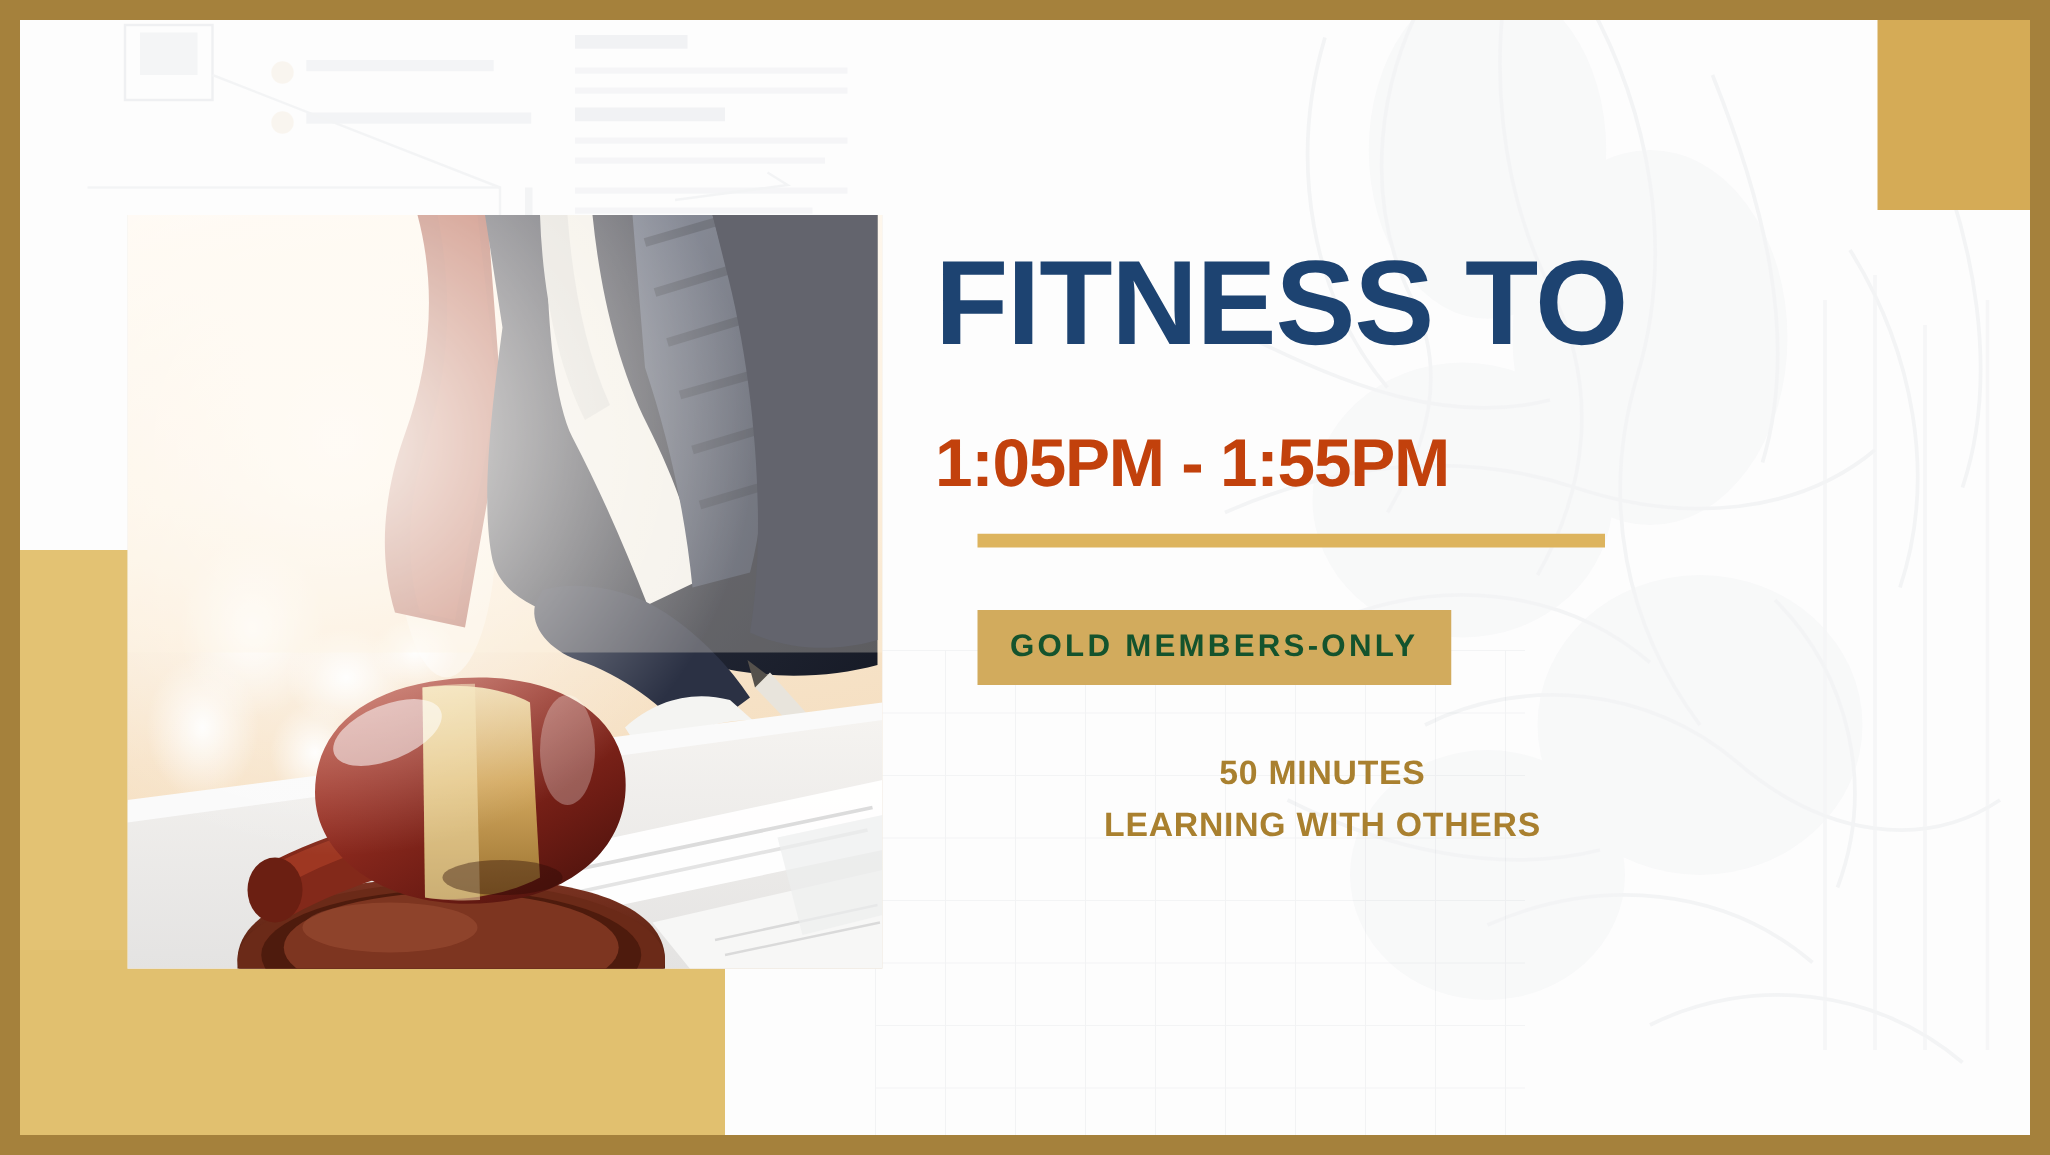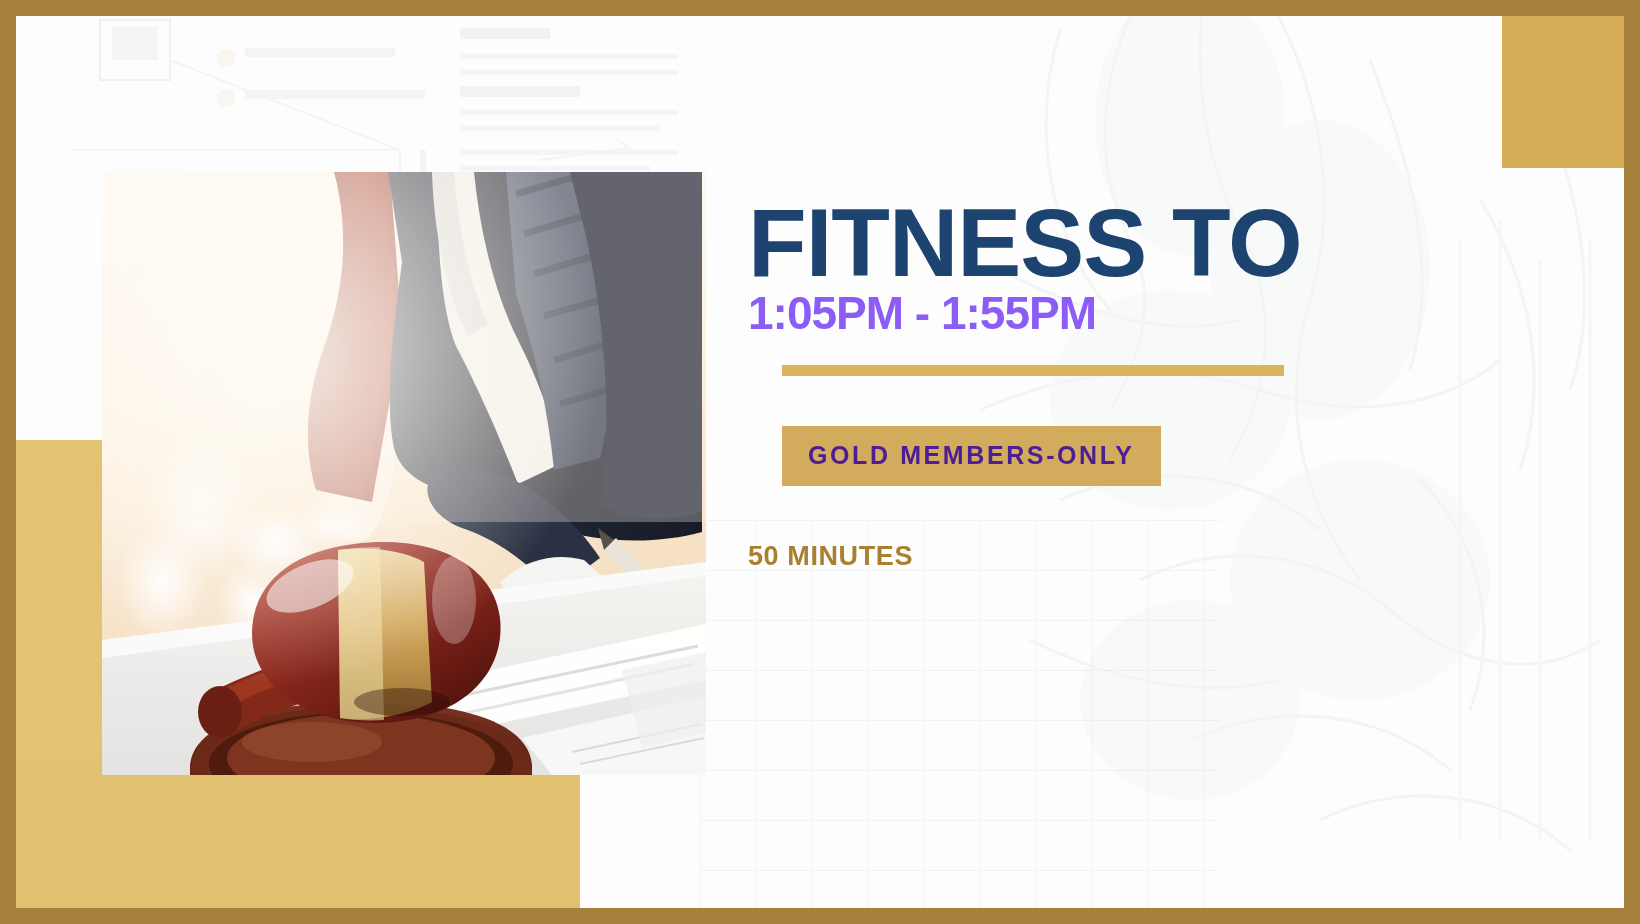--- a/index.html
+++ b/index.html
@@ -84,59 +84,61 @@
     font-family:"Liberation Sans", sans-serif;
     font-weight:700;
     font-size:96px;
     line-height:.98;
     letter-spacing:-1px;
     color:#1d4371;
     text-transform:uppercase;
   }
 
   .time {
+    margin-top:54px;
     font-family:"Liberation Sans", sans-serif;
     font-weight:700;
-    font-size:46px;
+    font-size:54px;
     line-height:1;
     letter-spacing:-1px;
-    color:#8b5cf6;
+    color:#c2410c;
   }
 
   .divider {
     margin-top:29px;
     margin-left:34px;
     width:502px; height:11px;
     background:#ddb45e;
   }
 
   .badge {
     margin-top:50px;
     margin-left:34px;
     display:inline-block;
     background:#d2ab5d;
-    color:#4c1d95;
+    color:#14532d;
     padding:17px 26px 18px 26px;
     font-family:"Liberation Sans", sans-serif;
     font-weight:700;
     font-size:25px;
     letter-spacing:2.6px;
     text-transform:uppercase;
     line-height:1;
   }
 
   .meta {
     margin-top:50px;
     font-family:"Liberation Sans", sans-serif;
     font-weight:700;
     font-size:27px;
     line-height:1.55;
     letter-spacing:.6px;
     color:#a9802f;
     text-transform:uppercase;
+    text-align:center;
   }
 </style>
 </head>
 <body>
 
 <div id="slide">
 
   <div class="bg-layer">
 
     <div class="bg-numbers">5604950
@@ -351,20 +353,21 @@
     <div class="time">1:05PM - 1:55PM</div>
 
     <div class="divider"></div>
 
     <div>
       <span class="badge">GOLD MEMBERS-ONLY</span>
     </div>
 
     <div class="meta">
       <div>50 MINUTES</div>
+      <div>LEARNING WITH OTHERS</div>
     </div>
   </div>
 
   <div class="frame-edge frame-top"></div>
   <div class="frame-edge frame-bottom"></div>
   <div class="frame-edge frame-left"></div>
   <div class="frame-edge frame-right"></div>
 
 </div>
 

